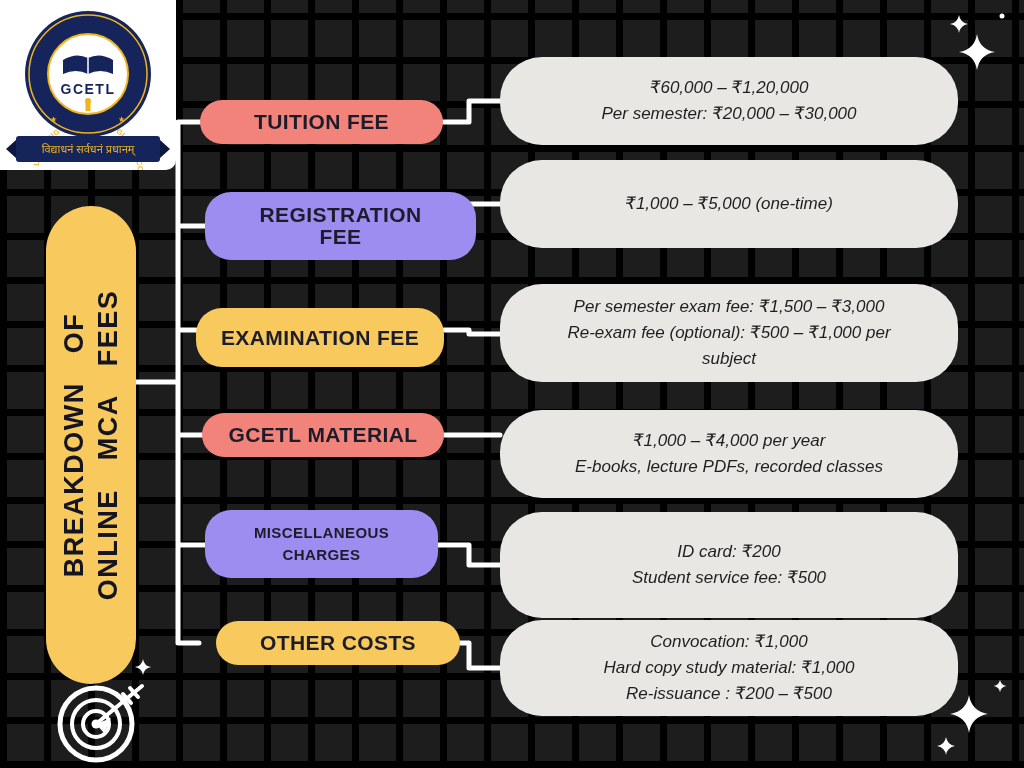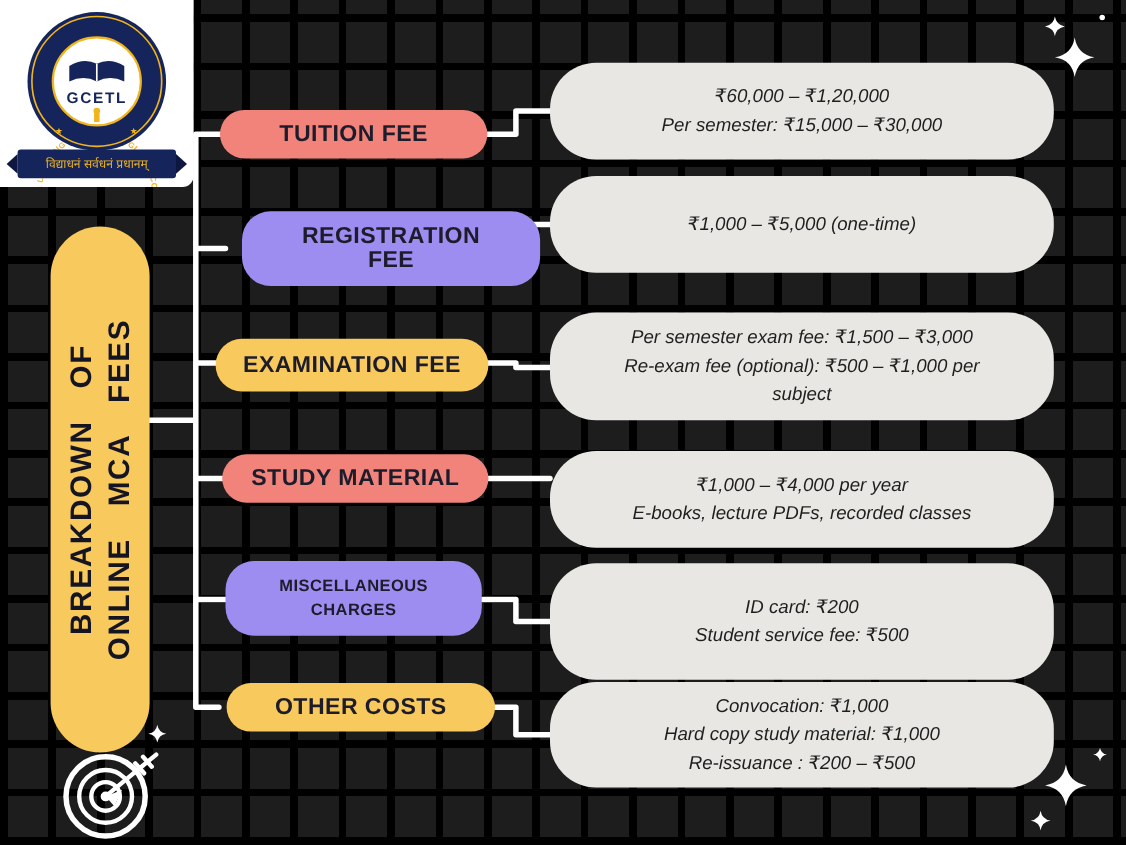--- a/index.html
+++ b/index.html
@@ -30,25 +30,25 @@
     font-size:27px; font-weight:800; color:#151522;
     letter-spacing:1.5px; word-spacing:20px; line-height:34px; white-space:nowrap;
   }
   .pill {
     position:absolute; z-index:3; display:flex; align-items:center; justify-content:center;
     border-radius:26px; font-weight:700; font-size:21px; color:#1c1c2b;
     text-align:center; line-height:22px; letter-spacing:0.4px;
   }
   .pill.narrow { padding:0 25px; font-size:15px; }
   .p1 { left:200px; top:100px; width:243px; height:44px; }
-  .p2 { left:220px; top:192px; width:271px; height:68px; padding:0 46px; }
-  .p3 { left:196px; top:308px; width:248px; height:48px; }
+  .p2 { left:205px; top:192px; width:271px; height:68px; padding:0 46px; }
+  .p3 { left:196px; top:308px; width:248px; height:59px; }
   .p4 { left:202px; top:413px; width:242px; height:44px; }
   .p5 { left:205px; top:510px; width:233px; height:68px; }
-  .p6 { left:206px; top:621px; width:244px; height:44px; }
+  .p6 { left:216px; top:621px; width:244px; height:44px; }
   .dbox {
     position:absolute; left:500px; width:458px; z-index:3;
     background:#e8e7e4; border-radius:42px;
     display:flex; flex-direction:column; align-items:center; justify-content:center;
     padding:0 44px; text-align:center;font-style:italic;
   }
   .dline { font-size:17px; line-height:26px; color:#1f1f1f; font-weight:500; }
   .b1 { top:57px;  height:88px; }
   .b2 { top:160px; height:88px; }
   .b3 { top:284px; height:98px; }
@@ -95,40 +95,40 @@
       <div class="title-line">BREAKDOWN OF</div>
       <div class="title-line">ONLINE MCA FEES</div>
     </div>
   </div>
 
   <div class="pill p1" style="background: rgb(242, 131, 123);">
     <span>TUITION FEE</span>
   </div>
   <div class="dbox b1">
     <div class="dline">₹60,000 – ₹1,20,000</div>
-    <div class="dline">Per semester: ₹15,000 – ₹30,000</div>
+    <div class="dline">Per semester: ₹20,000 – ₹30,000</div>
   </div>
 
   <div class="pill p2" style="background: rgb(157, 141, 241);">
     <span>REGISTRATION FEE</span>
   </div>
   <div class="dbox b2">
     <div class="dline">₹1,000 – ₹5,000 (one-time)</div>
   </div>
 
   <div class="pill p3" style="background: rgb(248, 201, 92);">
     <span>EXAMINATION FEE</span>
   </div>
   <div class="dbox b3">
     <div class="dline">Per semester exam fee: ₹1,500 – ₹3,000</div>
     <div class="dline">Re-exam fee (optional): ₹500 – ₹1,000 per subject</div>
   </div>
 
   <div class="pill p4" style="background: rgb(242, 131, 123);">
-    <span>STUDY MATERIAL</span>
+    <span>GCETL MATERIAL</span>
   </div>
   <div class="dbox b4">
     <div class="dline">₹1,000 – ₹4,000 per year</div>
     <div class="dline">E-books, lecture PDFs, recorded classes</div>
   </div>
 
   <div class="pill p5 narrow" style="background: rgb(157, 141, 241);">
     <span>MISCELLANEOUS CHARGES</span>
   </div>
   <div class="dbox b5">

